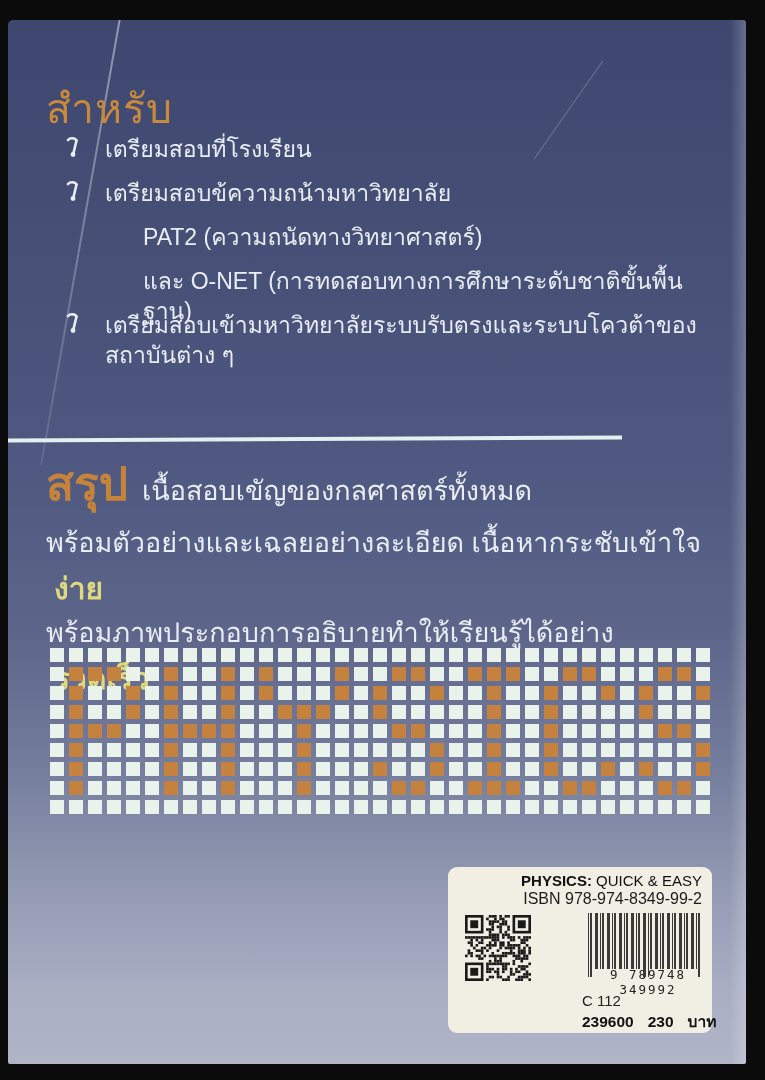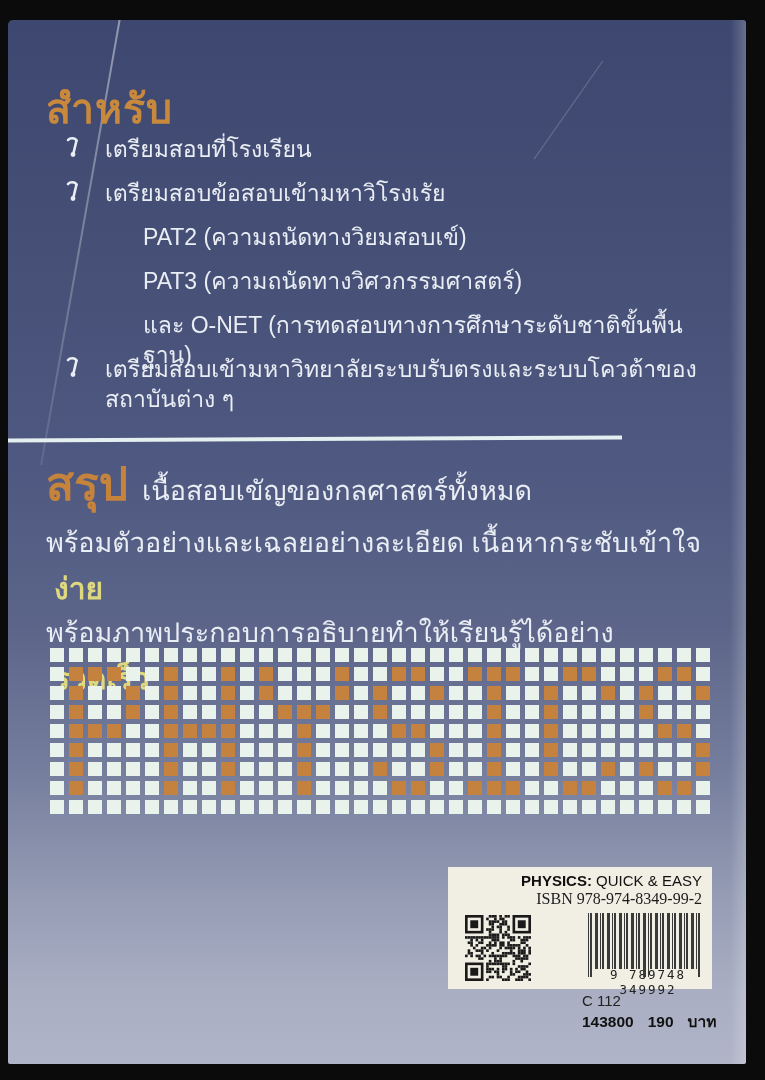--- a/index.html
+++ b/index.html
@@ -11,21 +11,21 @@
          border-radius:5px 3px 2px 2px;overflow:hidden;}
   .cover::after{content:"";position:absolute;right:0;top:0;bottom:0;width:16px;
          background:linear-gradient(to right,rgba(255,255,255,0),rgba(255,255,255,0.22));}
   .crease{position:absolute;left:112px;top:-8px;width:2px;height:460px;
          background:linear-gradient(to bottom,rgba(255,255,255,.45),rgba(255,255,255,.10));
          transform:rotate(10deg);transform-origin:top center;}
   .crease2{position:absolute;left:560px;top:30px;width:1px;height:120px;
          background:rgba(255,255,255,.20);transform:rotate(35deg);}
 
   .for-title{position:absolute;left:38px;top:56px;margin:0;
-         font-size:41px;font-weight:bold;letter-spacing:1px;color:#c9893c;}
+         font-size:41px;font-weight:normal;letter-spacing:1px;color:#c9893c;}
 
   .bullets{position:absolute;left:55px;top:114px;width:660px;}
   .bullet-row{display:flex;align-items:flex-start;height:30px;margin-bottom:14px;
          color:#e9edf4;font-size:23px;line-height:30px;}
   .bullet-row .pin{width:24px;margin-right:18px;margin-top:2px;flex:0 0 auto;}
   .bullet-row.indent{padding-left:80px;}
 
   .divider{position:absolute;left:0;top:417px;width:614px;height:4px;background:#e4efef;
          transform:rotate(-0.3deg);}
 
@@ -35,25 +35,25 @@
   .sum-rest{font-size:27px;}
   .sum-line{margin:0;font-size:27px;line-height:1.58;}
   .hl{color:#ded97e;font-weight:bold;font-size:30px;margin-left:8px;}
 
   .pixel-grid{position:absolute;left:42px;top:628px;display:grid;
          grid-template-columns:repeat(35,14px);grid-auto-rows:14px;gap:5px;}
   .pc{width:14px;height:14px;}
   .pc.off{background:#e9f3ec;}
   .pc.on{background:#c5823f;}
 
-  .label-box{position:absolute;left:440px;top:847px;width:264px;height:122px;
-         background:#f1efe4;border-radius:0;color:#111;}
+  .label-box{position:absolute;left:440px;top:847px;width:264px;height:166px;
+         background:#f1efe4;border-radius:9px;color:#111;}
   .lb-line1{position:absolute;right:10px;top:5px;font-size:15px;color:#101010;white-space:pre;}
   .lb-line1 b{font-weight:bold;}
-  .lb-isbn{position:absolute;right:10px;top:23px;font-size:16px;color:#1c1c1c;font-family:Liberation Serif, serif;}
+  .lb-isbn{position:absolute;right:10px;top:23px;font-size:16px;color:#1c1c1c;}
   .qr{position:absolute;left:17px;top:48px;width:66px;height:66px;}
   .barcode-wrap{position:absolute;left:140px;top:46px;width:120px;}
   .bars{position:relative;height:64px;}
   .bars .bar{position:absolute;top:0;background:#3a3a3a;height:56px;}
   .bars .bar.guard{height:64px;}
   .bc-digits{margin-top:-10px;font-size:12.5px;letter-spacing:2px;color:#222;
          font-family:"DejaVu Sans Mono","Liberation Mono",monospace;text-align:center;}
   .lb-code{position:absolute;left:134px;top:125px;font-size:15px;color:#222;}
   .lb-price{position:absolute;left:134px;top:142px;font-size:15.5px;color:#111;}
   .lb-price b{margin-right:14px;}
@@ -81,27 +81,24 @@
           <span>เตรียมสอบที่โรงเรียน</span>
         </div>
         <div class="bullet-row">
           <span class="pin"><svg width="22" height="24" viewBox="0 0 22 24">
               <g fill="none" stroke="#e9edf4" stroke-width="2.6" stroke-linecap="round">
                 <path d="M5 4 C7 1.5, 12 1.5, 13.5 4.5"></path>
                 <path d="M13.5 4.5 L10.5 17"></path>
               </g>
               <circle cx="10" cy="18.5" r="2.4" fill="#e9edf4"></circle>
             </svg></span>
-          <span>เตรียมสอบข้อสอบเข้ามหาวิโรงเรัย</span>
+          <span>เตรียมสอบข้ความถน้ามหาวิทยาลัย</span>
         </div>
         <div class="bullet-row indent">
-          <span>PAT2 (ความถนัดทางวิยมสอบเข์)</span>
-        </div>
-        <div class="bullet-row indent">
-          <span>PAT3 (ความถนัดทางวิศวกรรมศาสตร์)</span>
+          <span>PAT2 (ความถนัดทางวิทยาศาสตร์)</span>
         </div>
         <div class="bullet-row indent">
           <span>และ O-NET (การทดสอบทางการศึกษาระดับชาติขั้นพื้นฐาน)</span>
         </div>
         <div class="bullet-row">
           <span class="pin"><svg width="22" height="24" viewBox="0 0 22 24">
               <g fill="none" stroke="#e9edf4" stroke-width="2.6" stroke-linecap="round">
                 <path d="M5 4 C7 1.5, 12 1.5, 13.5 4.5"></path>
                 <path d="M13.5 4.5 L10.5 17"></path>
               </g>
@@ -712,17 +709,17 @@
             <div class="bar" style="left: 98px; width: 2px;"></div>
             <div class="bar" style="left: 103px; width: 3px;"></div>
             <div class="bar" style="left: 108px; width: 1px;"></div>
             <div class="bar guard" style="left: 110px; width: 2px;"></div>
           </div>
         <div class="bc-digits">9 789748 349992</div>
       </div>
 
       <div class="lb-code">C 112</div>
       <div class="lb-price">
-        <b>143800</b><b>190</b><span class="cur">บาท</span>
+        <b>239600</b><b>230</b><span class="cur">บาท</span>
       </div>
     </div>
   </div>
 </div>
 
 </body></html>

